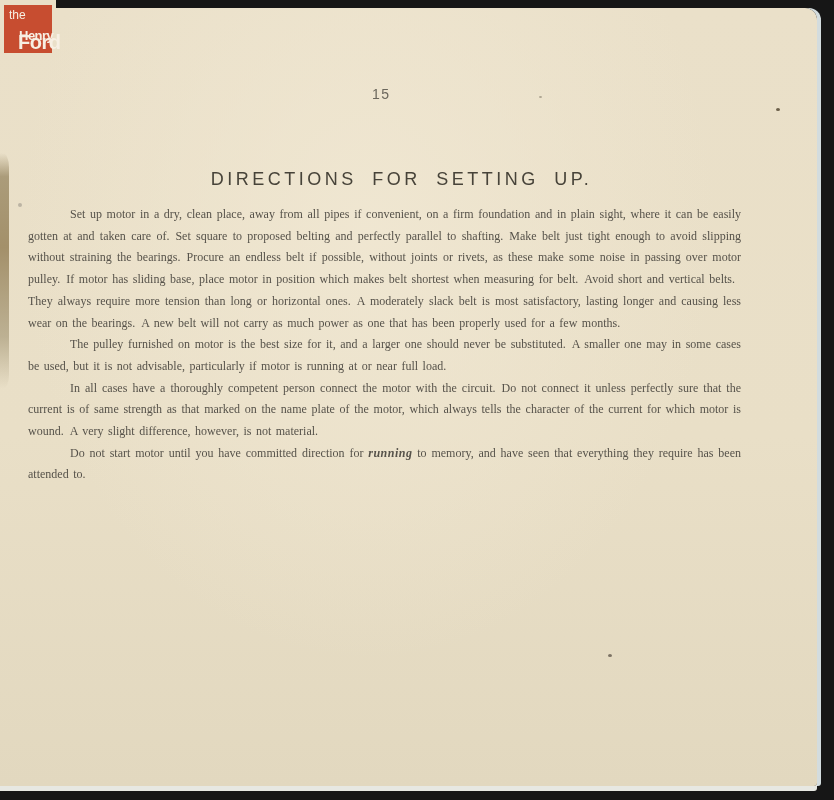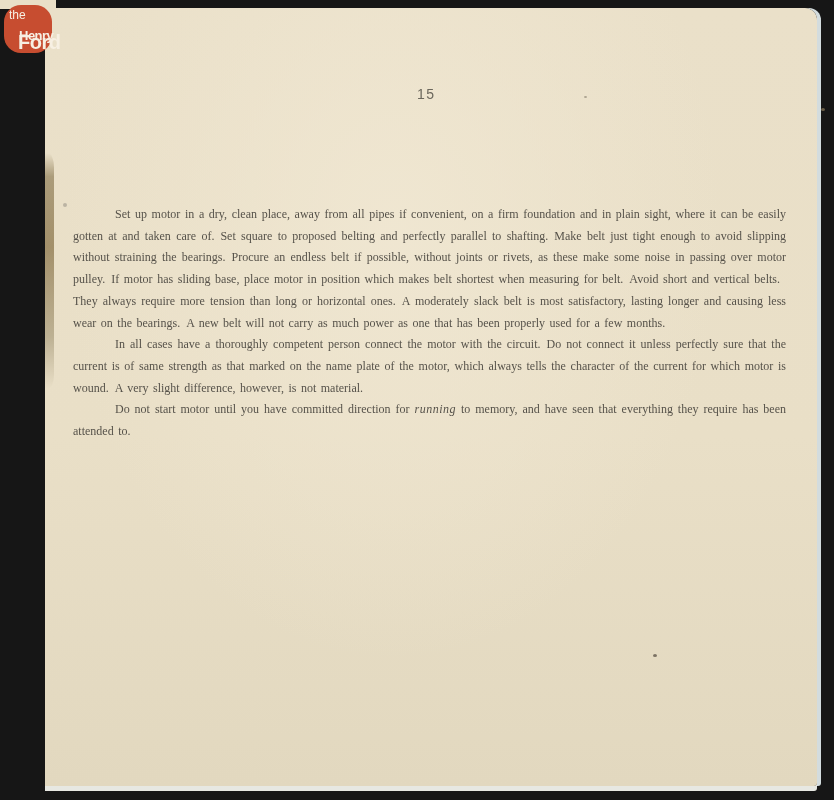--- a/index.html
+++ b/index.html
@@ -14,37 +14,35 @@
   
   .scan-page {
     position: absolute;
     left: 0; top: 8px; right: 17px; bottom: 14px;
     background:
       radial-gradient(ellipse at 45% 28%, rgba(240,231,210,0.9) 0%, rgba(240,231,210,0) 55%),
       linear-gradient(180deg, #eae0c9 0%, #e9dfc7 55%, #e2d8bf 100%);
     border-top-right-radius: 12px;
     border-bottom-right-radius: 3px;
     box-shadow: 0 5px 0 0 #e7e8e2, 4px 0 0 0 #d3dcde;
-    margin-left: 45px;
   }
 
   
   .top-sliver {
     position: absolute; left: 0; top: 0; width: 56px; height: 9px;
     background: #e9dfc7;
   }
 
   
   .hf-logo {
     position: absolute; left: 4px; top: 5px;
     width: 48px; height: 48px;
     z-index: 6;
     font-family: "Liberation Sans", sans-serif;
     color: #f7f0e3;
-    border-radius: 17px;
   }
   .hf-the   { position: absolute; left: 5px;  top: 3px;  font-size: 12px; font-weight: normal; }
   .hf-henry { position: absolute; left: 15px; top: 14px; font-size: 13px; font-weight: bold; letter-spacing: -0.5px; margin-top: 9px; }
   .hf-ford  { position: absolute; left: 14px; top: 26px; font-size: 20px; font-weight: bold; letter-spacing: -0.5px; }
 
   
   .page-number {
     position: absolute; left: 372px; top: 78px;
     font-family: "Liberation Sans", sans-serif;
     font-size: 14px; letter-spacing: 1.5px;
@@ -63,21 +61,21 @@
   
   .doc-body {
     position: absolute; left: 28px; top: 196px; width: 713px;
     font-size: 12px;
     line-height: 21.7px;
     color: #56524a;
     text-align: justify;
     word-spacing: 1.5px;
   }
   .doc-body p { margin: 0; text-indent: 42px; }
-  .emph { font-weight: normal; font-style: italic; letter-spacing: 0.5px; }
+  .emph { font-weight: bold; font-style: italic; letter-spacing: 0.5px; }
 
   
   .left-edge-shadow {
     position: absolute; left: 0; top: 145px; width: 9px; height: 236px;
     background: linear-gradient(to bottom,
       rgba(150,133,96,0) 0%,
       rgba(150,133,96,0.75) 10%,
       #a3906a 40%,
       rgba(165,152,119,0.65) 78%,
       rgba(165,152,119,0) 100%);
@@ -92,23 +90,25 @@
 </style>
 </head>
 <body>
 
 <div class="top-sliver"></div>
 
 <div class="scan-page">
 
   <div class="page-number">15</div>
 
+  <div class="doc-title">DIRECTIONS FOR SETTING UP.</div>
 
   <div class="doc-body">
     <p>Set up motor in a dry, clean place, away from all pipes if convenient, on a firm foundation and in plain sight, where it can be easily gotten at and taken care of. Set square to proposed belting and perfectly parallel to shafting. Make belt just tight enough to avoid slipping without straining the bearings. Procure an endless belt if possible, without joints or rivets, as these make some noise in passing over motor pulley. If motor has sliding base, place motor in position which makes belt shortest when measuring for belt. Avoid short and vertical belts. They always require more tension than long or horizontal ones. A moderately slack belt is most satisfactory, lasting longer and causing less wear on the bearings. A new belt will not carry as much power as one that has been properly used for a few months.</p>
+    <p>The pulley furnished on motor is the best size for it, and a larger one should never be substituted. A smaller one may in some cases be used, but it is not advisable, particularly if motor is running at or near full load.</p>
     <p>In all cases have a thoroughly competent person connect the motor with the circuit. Do not connect it unless perfectly sure that the current is of same strength as that marked on the name plate of the motor, which always tells the character of the current for which motor is wound. A very slight difference, however, is not material.</p>
     <p><span>Do not start motor until you have committed direction for </span><span class="emph">running</span><span> to memory, and have seen that everything they require has been attended to.</span></p>
   </div>
 
   <div class="left-edge-shadow"></div>
   <div class="speck speck-a"></div>
   <div class="speck speck-b"></div>
   <div class="speck speck-c"></div>
   <div class="speck speck-d"></div>
 </div>

